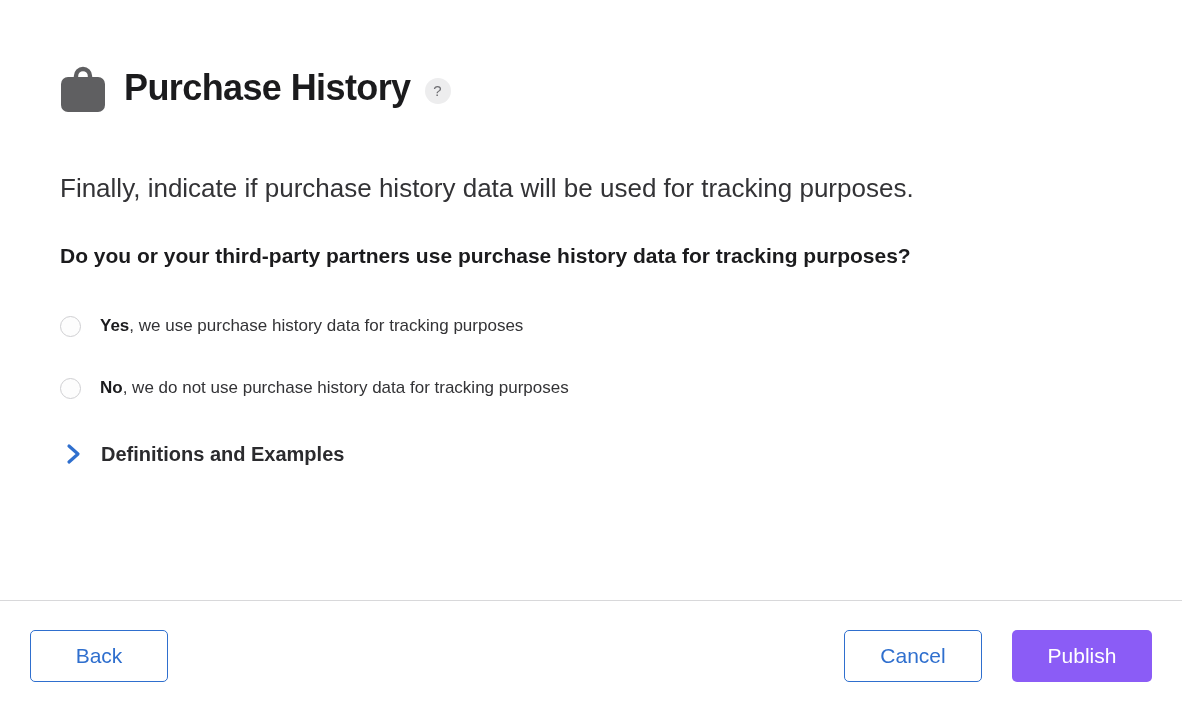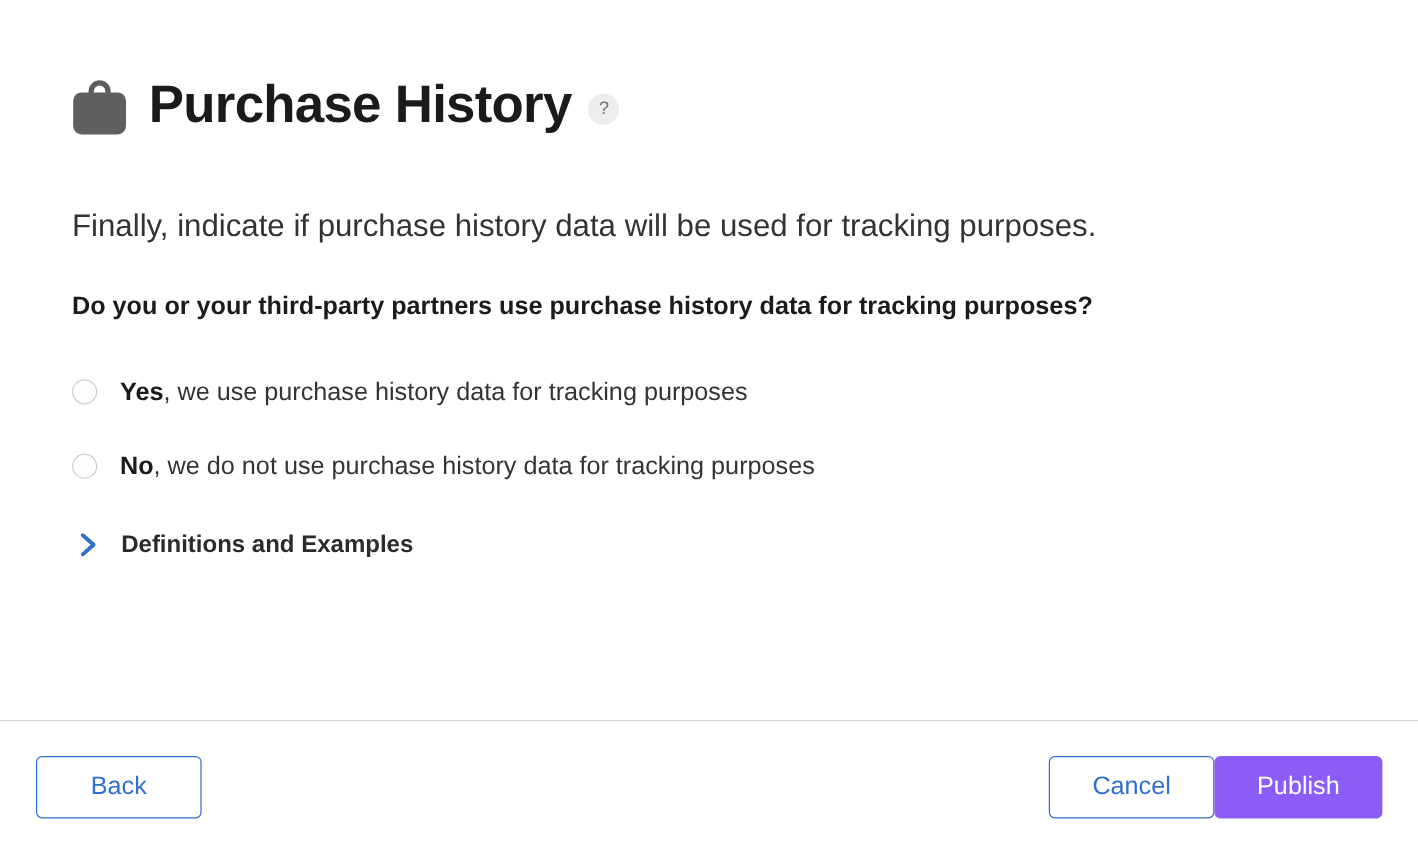--- a/index.html
+++ b/index.html
@@ -38,21 +38,21 @@
     height: 56px;
   }
   .bag-icon {
     width: 46px;
     height: 50px;
     margin-right: 18px;
     flex: 0 0 auto;
     display: block;
   }
   .page-title {
-    font-size: 44px;
+    font-size: 36px;
     font-weight: bold;
     color: #1b1b1d;
     letter-spacing: -0.6px;
     line-height: 1;
     white-space: nowrap;
     text-align: right;
   }
   .help-badge {
     width: 26px;
     height: 26px;
@@ -99,21 +99,21 @@
     width: 21px;
     height: 21px;
     border-radius: 50%;
     border: 1.5px solid #cfcfd2;
     background: #fdfdfd;
     box-sizing: border-box;
     margin-right: 19px;
     flex: 0 0 auto;
   }
   .option-label {
-    font-size: 21px;
+    font-size: 17px;
     color: #333336;
     line-height: 1.2;
     white-space: nowrap;
   }
   .option-label .strong {
     font-weight: bold;
     color: #1b1b1d;
   }
 
   
@@ -151,20 +151,21 @@
     height: 109px;
     display: flex;
     align-items: center;
     justify-content: space-between;
     padding: 0 30px;
     box-sizing: border-box;
   }
   .footer-right {
     display: flex;
     align-items: center;
+    gap: 30px;
   }
   .btn {
     font-family: "Liberation Sans", sans-serif;
     font-size: 21px;
     border-radius: 5px;
     box-sizing: border-box;
     cursor: pointer;
     text-align: center;
     line-height: 50px;
     height: 52px;

